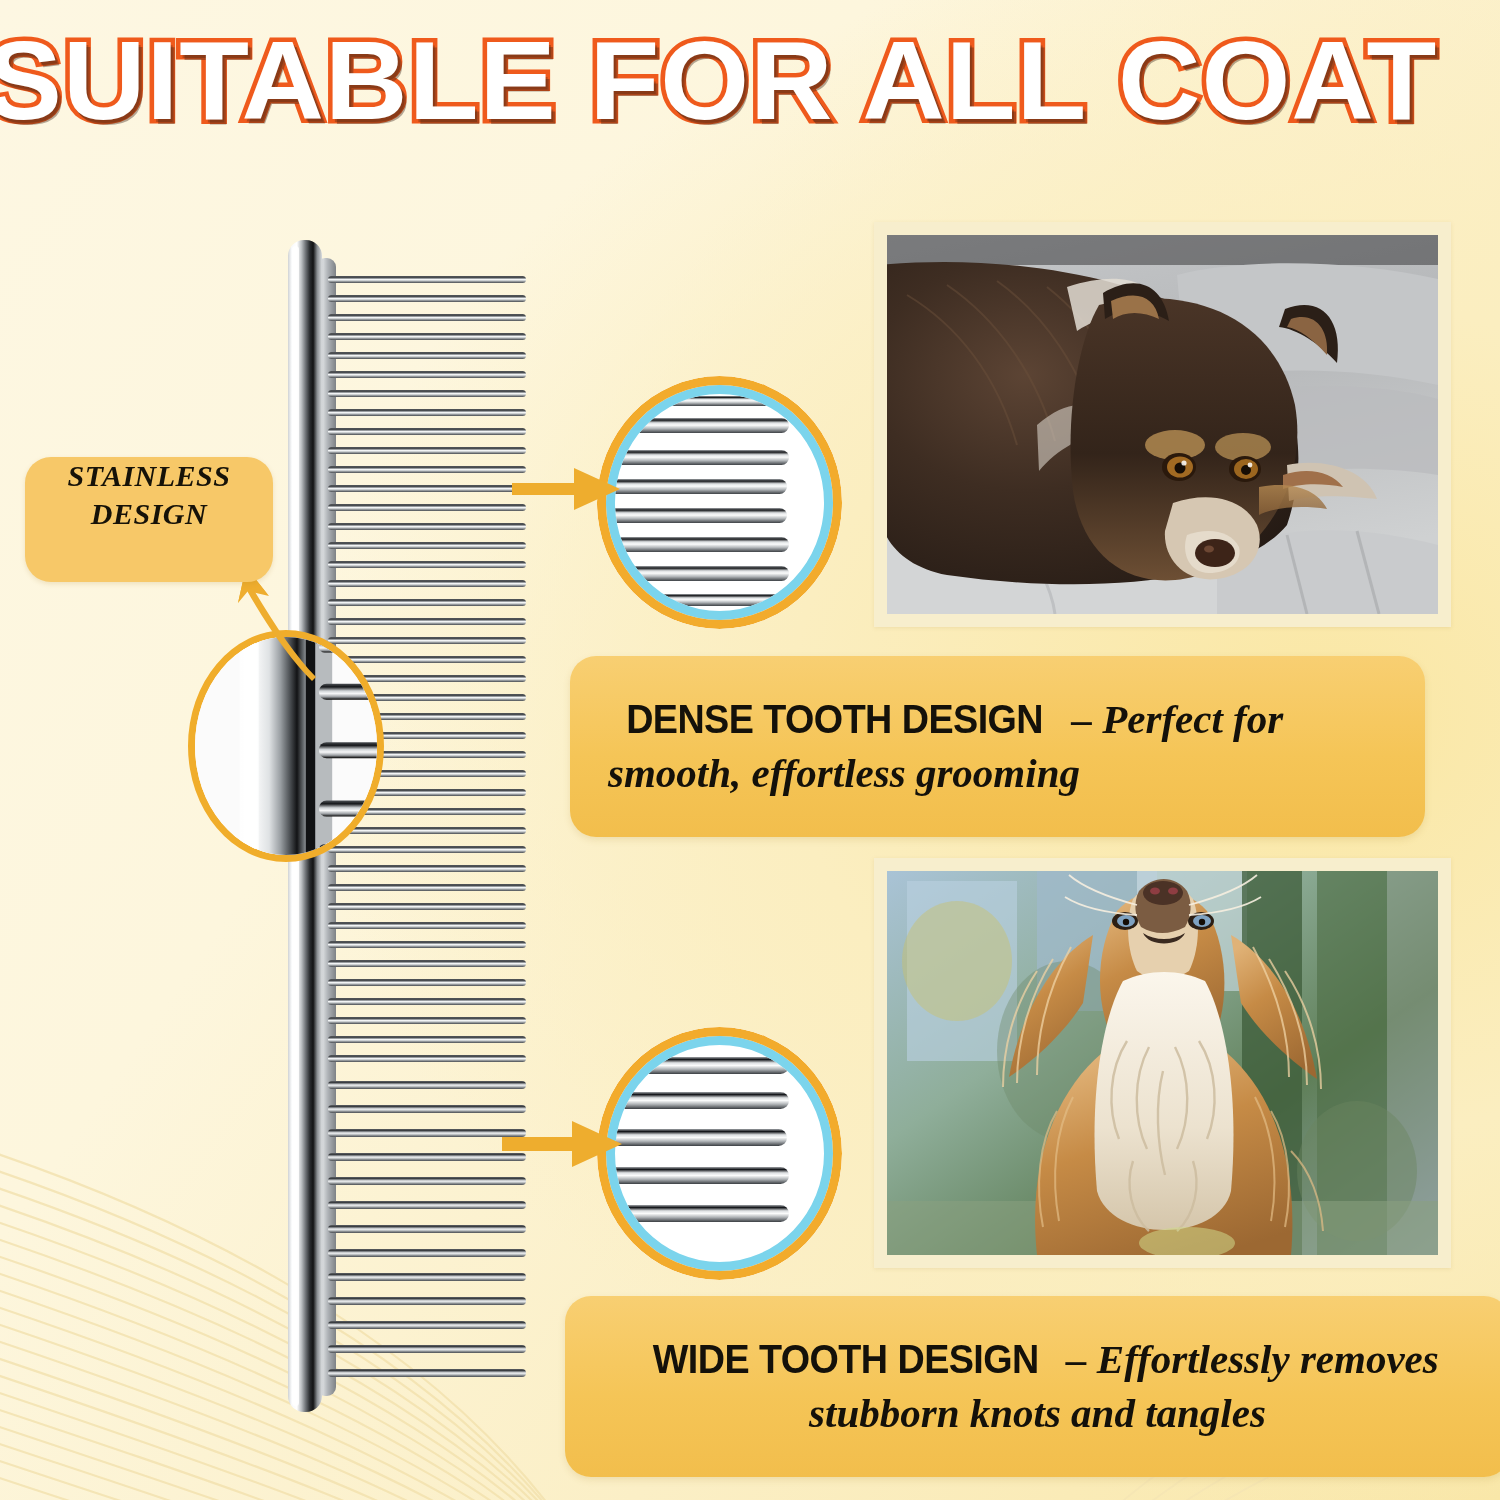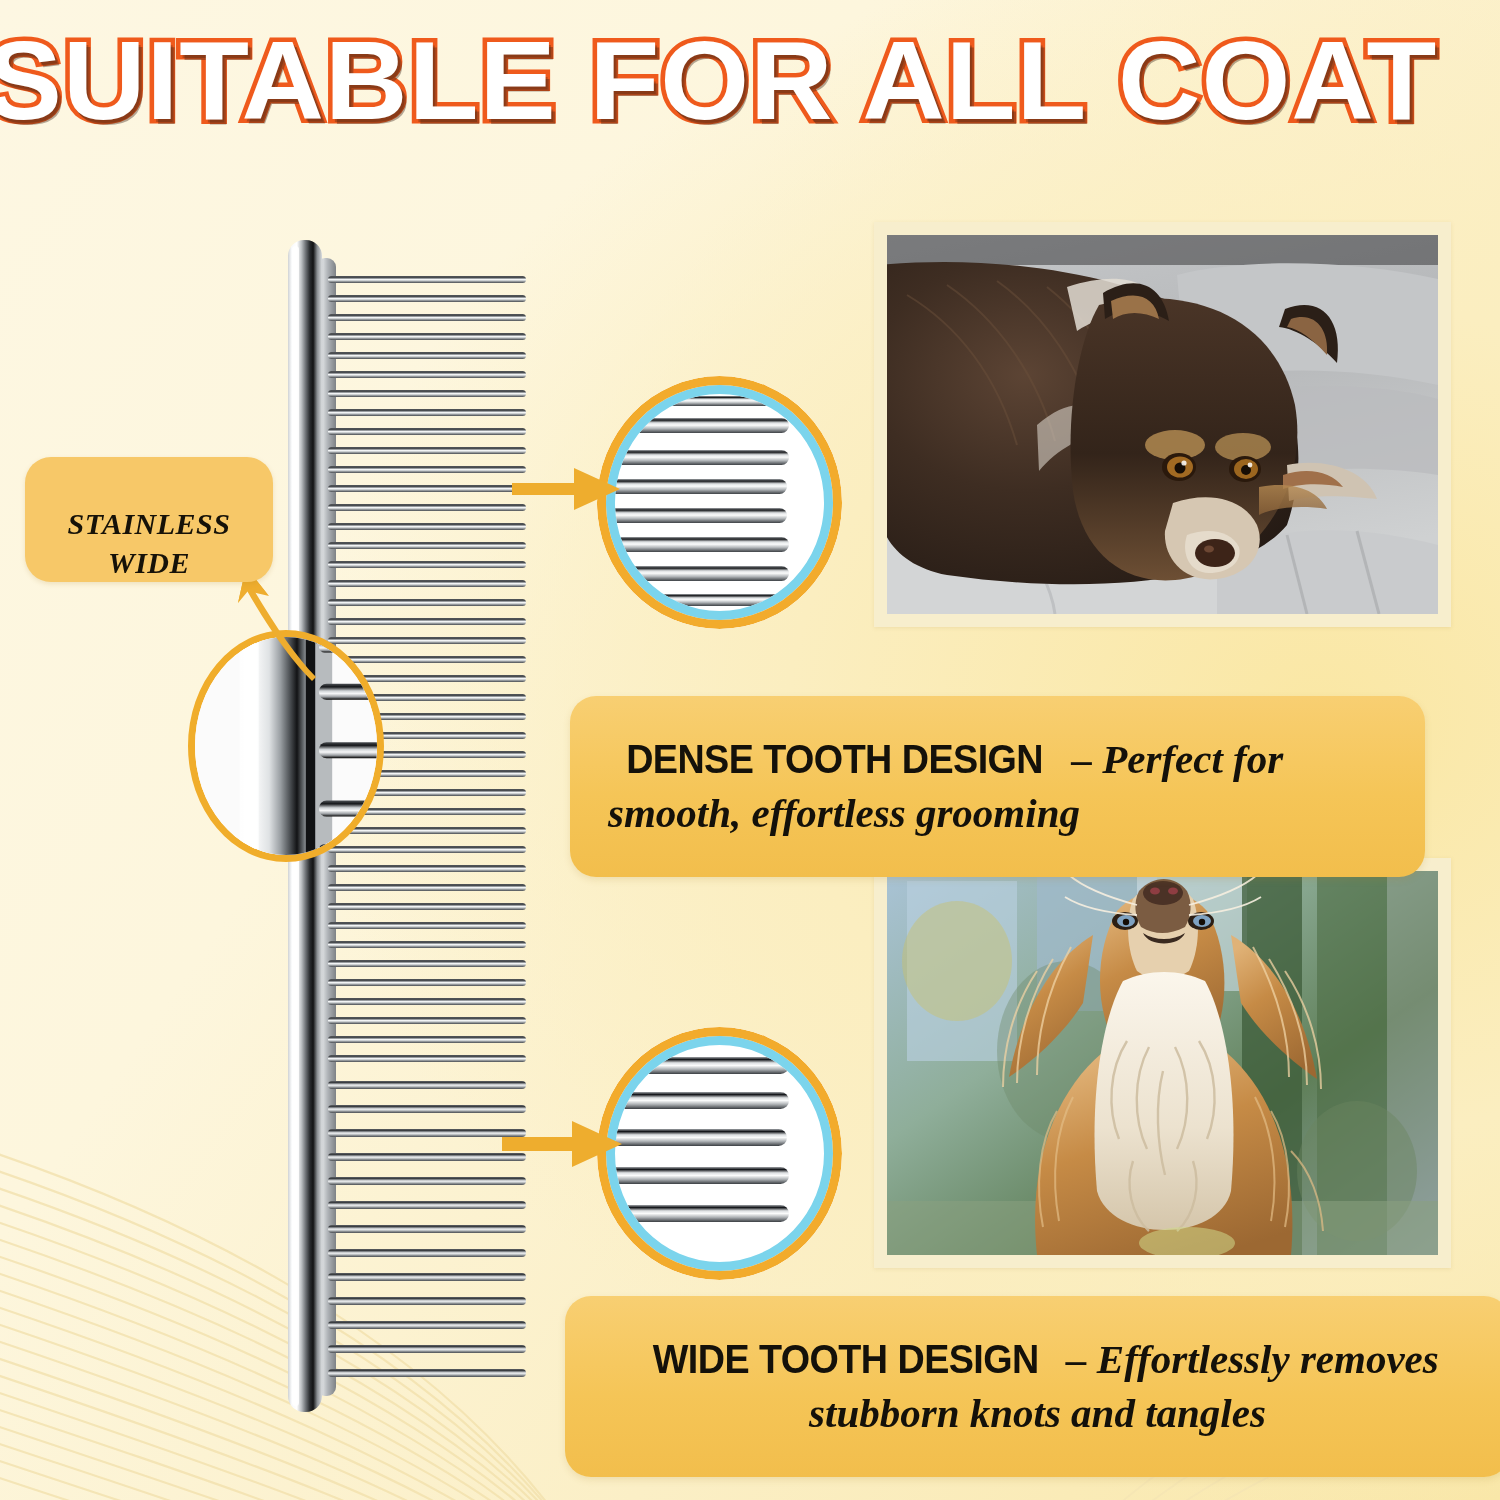--- a/index.html
+++ b/index.html
@@ -59,21 +59,21 @@
   #spine-magnifier .mag-inner{
     position:absolute; inset:-8px;
   }
 
   
   #steel-badge{
     position:absolute; left:25px; top:457px;
     width:248px; height:125px;
     background:#f7c868;
     border-radius:26px;
-    display:flex; align-items:flex-end; justify-content:center;
+    display:flex; align-items:flex-start; justify-content:center;
     z-index:30;
     box-shadow:0 2px 5px rgba(170,130,40,.18);
   }
   #steel-badge span{
     font-family:"Liberation Serif", serif;
     font-weight:700; font-style:italic;
     font-size:30px; line-height:1.28;
     color:#161208; text-align:center;
     letter-spacing:.5px;
   }
@@ -125,21 +125,20 @@
   .caption-box{
     position:absolute; z-index:18;
     background:linear-gradient(180deg,#f8cf72 0%,#f5c557 55%,#f2be4c 100%);
     border-radius:26px;
     box-shadow:0 3px 7px rgba(170,130,40,.16);
     display:flex; align-items:center;
   }
   #caption-dense{
     left:570px; top:656px; width:855px; height:181px;
     padding:0 30px 0 38px;
-    margin-top:40px;
   }
   #caption-wide{
     left:565px; top:1296px; width:945px; height:181px;
     padding:0 40px; justify-content:center;
   }
   .cap-text{
     font-size:41px; line-height:1.30;
     color:#14110a;
   }
   #caption-wide .cap-text{ text-align:center; }
@@ -330,21 +329,21 @@
       <rect x="140" y="182" width="80" height="17" rx="8"></rect>
       <rect x="140" y="12" width="80" height="13" rx="6"></rect>
       <rect x="140" y="228" width="80" height="13" rx="6"></rect>
     </g>
   </svg>
 </div>
 
 <div id="steel-badge">
   <span>
     <span>STAINLESS</span><br>
-    <span>WIDE</span>
+    <span>DESIGN</span>
   </span>
 </div>
 
 <svg id="arrow-steel" class="arrow-svg" viewBox="0 0 116 118">
   <path d="M104 112 C 84 92 64 62 40 22 L 56 30 L 34 2 L 26 38 L 34 24 C 58 66 80 96 100 116 Z" fill="#eead2e"></path>
   <path d="M34 2 L 26 38 L 36 26 L 57 31 Z" fill="#eead2e"></path>
 </svg>
 
 <div id="circle-dense" class="tooth-circle">
   <div class="circ-face">

